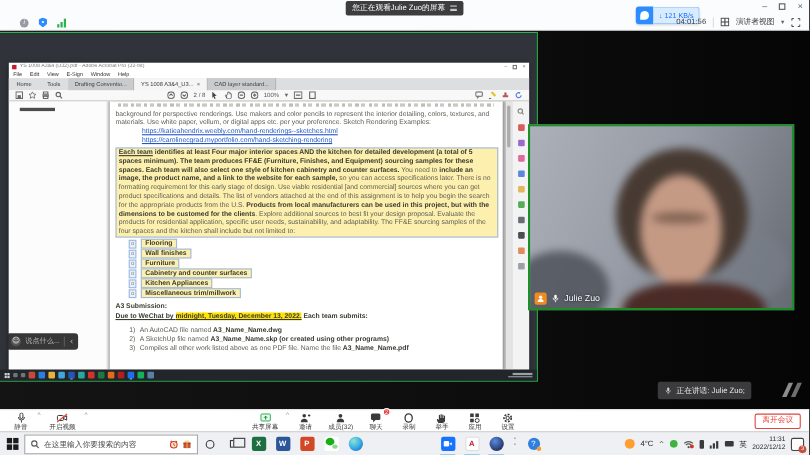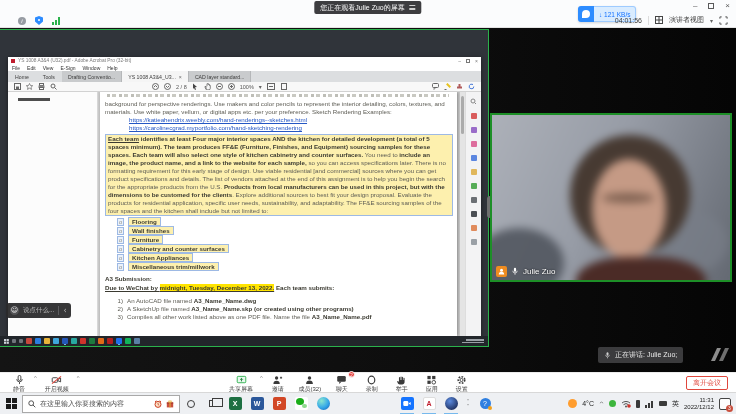--- a/index.html
+++ b/index.html
@@ -89,21 +89,21 @@
   .st-clock i{display:block;width:18px;height:1.5px;background:#9aa0a6;}
 
   
   .chatpill{position:absolute;left:6px;top:303px;height:15px;background:rgba(42,42,44,.94);border-radius:3px;
     display:flex;align-items:center;gap:4px;padding:0 4px;color:#b9b9b9;font-size:6.5px;}
   .emoji{width:9px;height:9px;border-radius:50%;background:#535355;color:#e6e6e6;font-size:7px;line-height:9px;text-align:center;font-family:"DejaVu Sans",sans-serif;}
   .cp-div{width:1px;height:9px;background:#5c5c5e;}
 
   
   .cam-tab{position:absolute;left:487px;top:196px;width:4px;height:22px;background:#6f6f6f;border-radius:3px 0 0 3px;}
-  .cam{position:absolute;left:490px;top:113px;width:242px;height:169px;border:2px solid #1d8f27;background:#8e949e;overflow:hidden;}
+  .cam{position:absolute;left:480px;top:113px;width:242px;height:169px;border:2px solid #1d8f27;background:#8e949e;overflow:hidden;}
   .cam-blur{position:absolute;left:-8px;top:-8px;right:-8px;bottom:-8px;filter:blur(4px);}
   .wall{position:absolute;inset:0;background:linear-gradient(115deg,#aeb2ba 0%,#979ca6 45%,#61666f 100%);}
   .blob1{position:absolute;left:-10px;bottom:-10px;width:90px;height:70px;border-radius:50%;background:#474c55;opacity:.8;}
   .blob2{position:absolute;right:10px;bottom:16px;width:70px;height:60px;border-radius:50%;background:#787d88;opacity:.7;}
   .hair{position:absolute;left:86px;top:28px;width:120px;height:120px;border-radius:50%;background:#473a32;}
   .face{position:absolute;left:108px;top:52px;width:74px;height:100px;border-radius:50%;background:#c59a85;}
   .brow1{position:absolute;left:118px;top:86px;width:52px;height:10px;border-radius:50%;background:#6d5343;opacity:.8;}
   .sweater{position:absolute;left:92px;top:150px;width:130px;height:60px;border-radius:40%;background:#4b2b26;}
   .cam-label{position:absolute;left:4px;bottom:3px;display:flex;align-items:center;gap:4px;}
   .avatarb{width:11px;height:11px;border-radius:2px;background:#ef8c20;display:flex;align-items:center;justify-content:center;}

